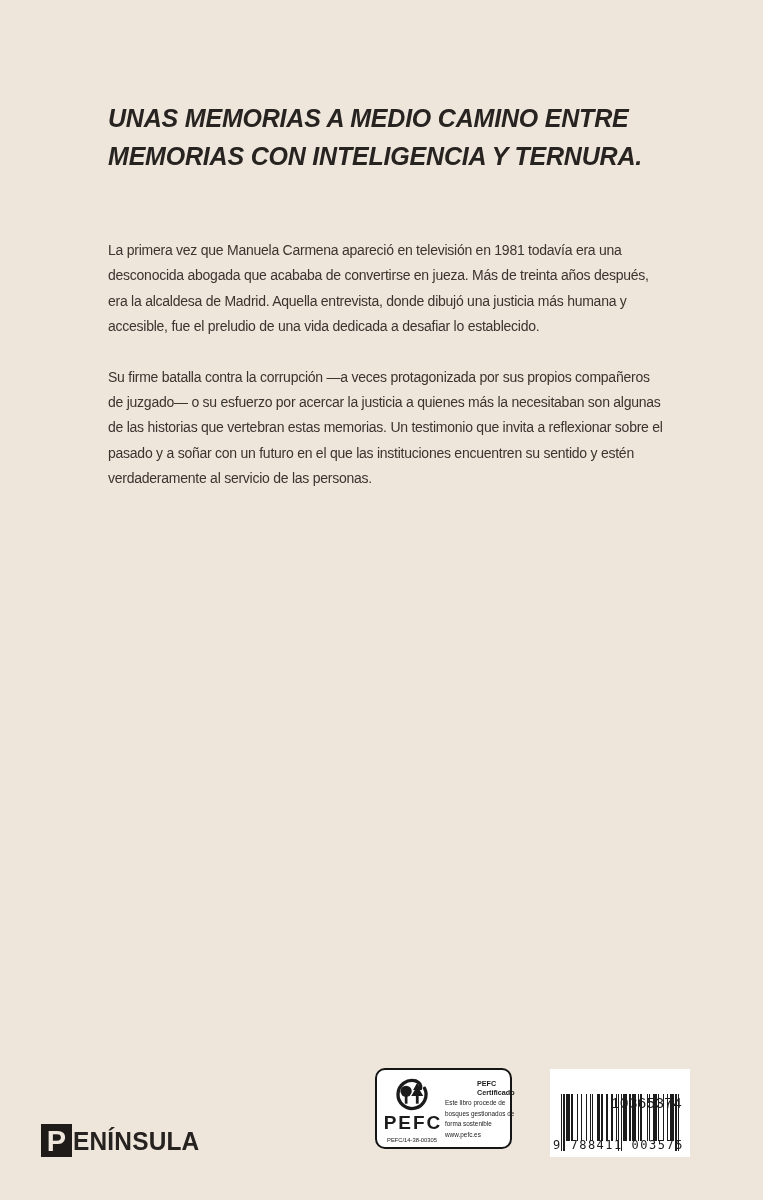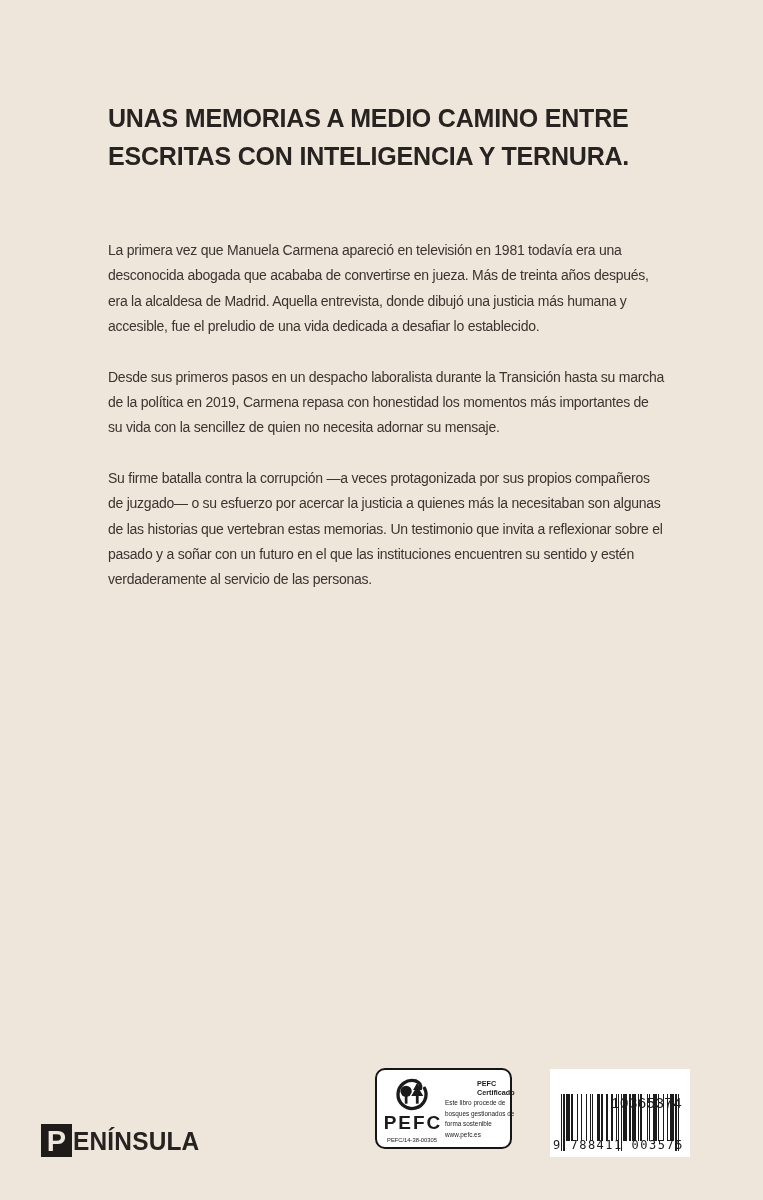--- a/index.html
+++ b/index.html
@@ -24,20 +24,21 @@
   
   .headline {
     position: absolute;
     left: 108px;
     top: 99px;
     color: var(--headline);
     font-weight: 700;
     font-size: 25px;
     line-height: 38px;
     letter-spacing: -0.2px;
+    font-style: italic;
   }
   .headline .hl-line { white-space: nowrap; }
 
   
   .synopsis {
     position: absolute;
     left: 108px;
     top: 238px;
     width: 556px;
     color: var(--body-text);
@@ -158,26 +159,25 @@
     margin-top: 24px;
   }
 </style>
 </head>
 <body>
 
 <div class="cover">
 
   <header class="headline">
     <div class="hl-line">UNAS MEMORIAS A MEDIO CAMINO ENTRE</div>
-    <div class="hl-line">ESCRITAS CON INTELIGENCIA Y TERNURA.</div>
+    <div class="hl-line">MEMORIAS CON INTELIGENCIA Y TERNURA.</div>
   </header>
 
   <main class="synopsis">
     <p>La primera vez que Manuela Carmena apareció en televisión en 1981 todavía era una desconocida abogada que acababa de convertirse en jueza. Más de treinta años después, era la alcaldesa de Madrid. Aquella entrevista, donde dibujó una justicia más humana y accesible, fue el preludio de una vida dedicada a desafiar lo establecido.</p>
-    <p>Desde sus primeros pasos en un despacho laboralista durante la Transición hasta su marcha de la política en 2019, Carmena repasa con honestidad los momentos más importantes de su vida con la sencillez de quien no necesita adornar su mensaje.</p>
     <p>Su firme batalla contra la corrupción —a veces protagonizada por sus propios compañeros de juzgado— o su esfuerzo por acercar la justicia a quienes más la necesitaban son algunas de las historias que vertebran estas memorias. Un testimonio que invita a reflexionar sobre el pasado y a soñar con un futuro en el que las instituciones encuentren su sentido y estén verdaderamente al servicio de las personas.</p>
   </main>
 
   <div class="publisher-logo">
     <span class="logo-mark">P</span>
     <span class="logo-rest">ENÍNSULA</span>
   </div>
 
   <div class="pefc-box">
     <div class="pefc-left">

